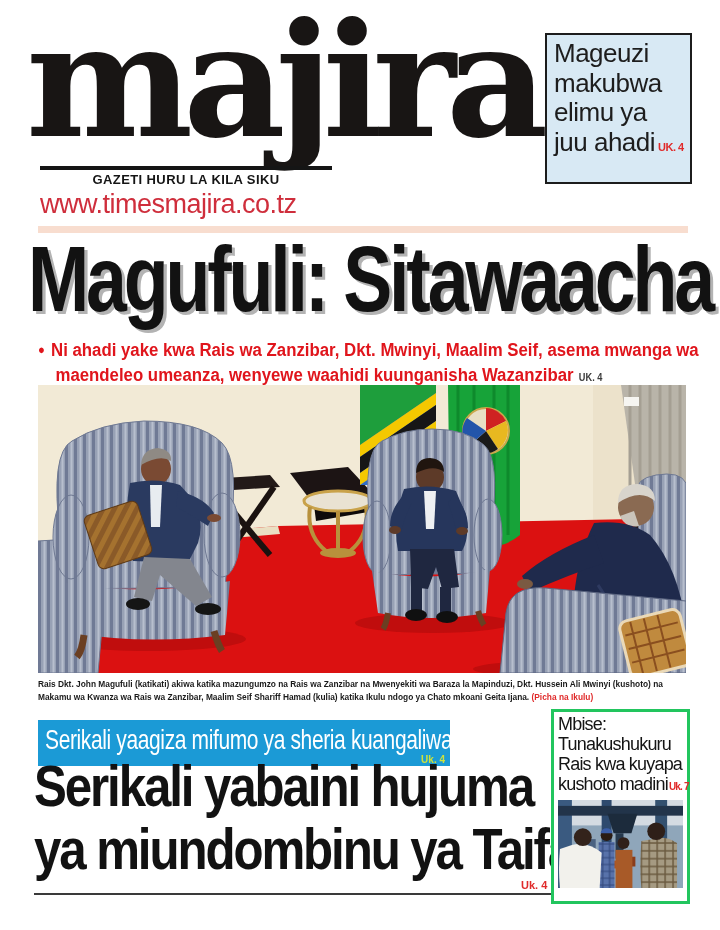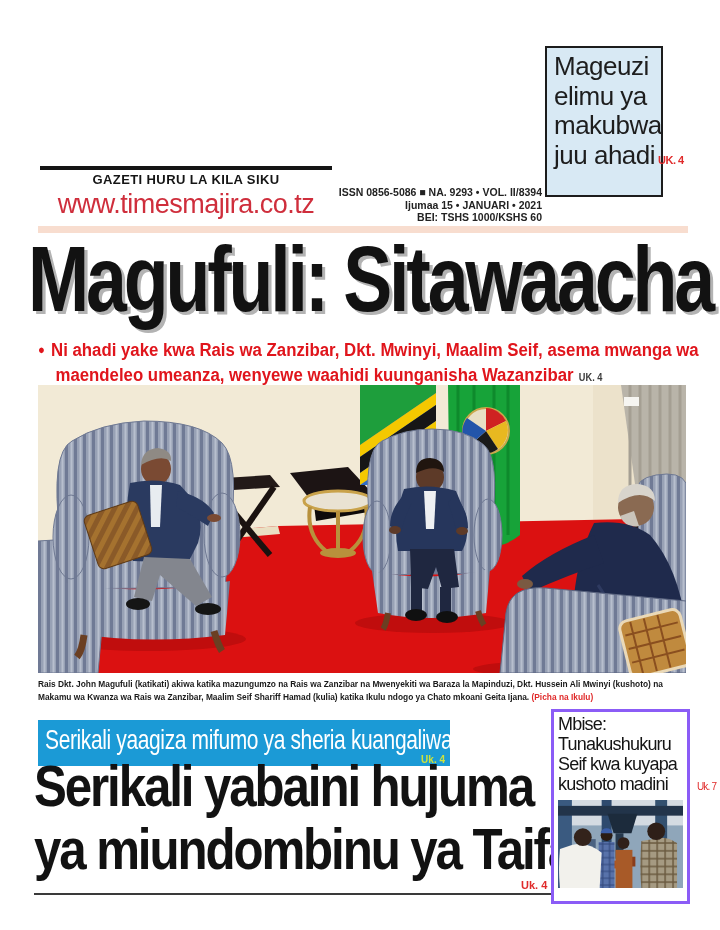--- a/index.html
+++ b/index.html
@@ -1,33 +1,33 @@
 <!DOCTYPE html>
 <html style="--accent-red: #e0151c; --url-red: #cf2e3c; --ref-red: #e02a2a; --banner-blue: #1b9ad6; --banner-ref-yellow: #cde23c; --teaser-bg: #d8e9f4; --divider-salmon: #f8ddcf;"><head>
 <meta charset="utf-8">
 <style>
   html,body{margin:0;padding:0;background:#ffffff;}
   .page{position:relative;width:720px;height:930px;background:#fff;overflow:hidden;
         font-family:"Liberation Sans",sans-serif;color:#141414;}
 
   
-  .website{position:absolute;left:40px;top:189px;width:292px;text-align:center;
+  .website{position:absolute;left:40px;top:189px;width:292px;
            font-size:27px;letter-spacing:-0.5px;color:var(--url-red,#cf2e3c);z-index:1;}
   .logo{position:absolute;left:26px;top:2px;z-index:2;
         font-family:"DejaVu Serif",serif;font-weight:bold;font-size:158px;line-height:1;
         letter-spacing:-10px;color:#181514;}
   .tagline-rule{position:absolute;left:40px;top:166px;width:292px;height:4px;background:#151515;z-index:3;}
   .tagline{position:absolute;left:40px;top:172px;width:292px;text-align:center;
            font-weight:bold;font-size:13px;letter-spacing:0.4px;color:#151515;z-index:3;}
   .issn-block{position:absolute;left:330px;top:186px;width:212px;text-align:right;
               font-size:10.5px;font-weight:bold;line-height:12.5px;color:#222;z-index:3;}
 
   
-  .teaser-box{position:absolute;left:545px;top:33px;width:118px;height:151px;box-sizing:border-box;
-              background:var(--teaser-bg,#d8e9f4);border:2px solid #1c1c1c;padding:4px 7px;margin-top:13px;}
+  .teaser-box{position:absolute;left:545px;top:33px;width:147px;height:151px;box-sizing:border-box;
+              background:var(--teaser-bg,#d8e9f4);border:2px solid #1c1c1c;padding:4px 7px;}
   .teaser-line{display:block;white-space:nowrap;font-size:26px;line-height:1.14;
                letter-spacing:-0.5px;color:#1d1d1d;}
   .teaser-ref{font-size:11px;font-weight:bold;color:var(--ref-red,#e02a2a);margin-left:3px;}
 
   .divider-strip{position:absolute;left:38px;top:226px;width:650px;height:7px;
                  background:var(--divider-salmon,#f8ddcf);}
 
   
   .headline-1{position:absolute;left:28px;top:233px;white-space:nowrap;line-height:1;
               font-weight:bold;font-size:93px;letter-spacing:-4px;color:#121212;
@@ -61,45 +61,41 @@
               font-weight:bold;font-size:58px;letter-spacing:-2.5px;color:#121212;
               transform:scaleX(0.85);transform-origin:0 0;}
   .headline-2a{top:757px;}
   .headline-2b{top:820px;}
   .story2-ref{position:absolute;left:521px;top:879px;font-size:11px;font-weight:bold;
               color:var(--ref-red,#e02a2a);}
   .bottom-rule{position:absolute;left:34px;top:893px;width:654px;height:2px;background:#3a3a3a;}
 
   
   .side-box{position:absolute;left:551px;top:709px;width:139px;height:195px;box-sizing:border-box;
-            border:3px solid #8b5cf6;background:#fff;padding:2px 4px;}
+            border:3px solid #22c55e;background:#fff;padding:2px 4px;}
   .side-line{display:block;white-space:nowrap;font-size:18px;line-height:20px;
              letter-spacing:-0.8px;color:#141414;}
-  .side-ref{font-size:10px;font-weight:normal;color:var(--ref-red,#e02a2a);margin-left:1px;padding-left:28px;}
+  .side-ref{font-size:10px;font-weight:bold;color:var(--ref-red,#e02a2a);margin-left:1px;}
   .side-photo{margin-top:3px;width:125px;height:88px;}
   .side-photo svg{display:block;width:100%;height:100%;}
 </style>
 </head>
 <body>
 
 <div class="page">
 
   <div class="website">www.timesmajira.co.tz</div>
+  <div class="logo">majira</div>
   <div class="tagline-rule"></div>
   <div class="tagline">GAZETI HURU LA KILA SIKU</div>
-  <div class="issn-block">
-    <div>ISSN 0856-5086 ■ NA. 9293 • VOL. II/8394</div>
-    <div>Ijumaa 15 • JANUARI • 2021</div>
-    <div>BEI: TSHS 1000/KSHS 60</div>
-  </div>
 
   <div class="teaser-box">
     <span class="teaser-line">Mageuzi</span>
+    <span class="teaser-line">makubwa</span>
     <span class="teaser-line">elimu ya</span>
-    <span class="teaser-line">makubwa</span>
     <span class="teaser-line"><span>juu ahadi</span><span class="teaser-ref">UK. 4</span></span>
   </div>
 
   <div class="divider-strip"></div>
 
   <div class="headline-1">Magufuli: Sitawaacha</div>
   <div class="subhead"><span class="bullet">●</span><span>Ni ahadi yake kwa Rais wa Zanzibar, Dkt. Mwinyi, Maalim Seif, asema mwanga wa maendeleo umeanza, wenyewe waahidi kuunganisha Wazanzibar</span><span class="subhead-ref">UK. 4</span></div>
 
   <div class="lead-photo">
     <svg viewBox="0 0 648 288" preserveAspectRatio="none" aria-hidden="true">
@@ -227,21 +223,21 @@
   </div>
 
   <div class="headline-2a">Serikali yabaini hujuma</div>
   <div class="headline-2b">ya miundombinu ya Taifa</div>
   <div class="story2-ref">Uk. 4</div>
   <div class="bottom-rule"></div>
 
   <div class="side-box">
     <span class="side-line">Mbise:</span>
     <span class="side-line">Tunakushukuru</span>
-    <span class="side-line">Seif kwa kuyapa</span>
+    <span class="side-line">Rais kwa kuyapa</span>
     <span class="side-line"><span>kushoto madini</span><span class="side-ref">Uk. 7</span></span>
     <div class="side-photo">
       <svg viewBox="0 0 126 90" preserveAspectRatio="none" aria-hidden="true">
         <defs>
           <pattern id="plaid1" width="8" height="8" patternUnits="userSpaceOnUse">
             <rect width="8" height="8" fill="#a59a82"></rect>
             <path d="M4,0 V8 M0,4 H8" stroke="#6b5a40" stroke-width="1.5" fill="none"></path>
           </pattern>
           <pattern id="plaid2" width="7" height="7" patternUnits="userSpaceOnUse">
             <rect width="7" height="7" fill="#5872aa"></rect>

